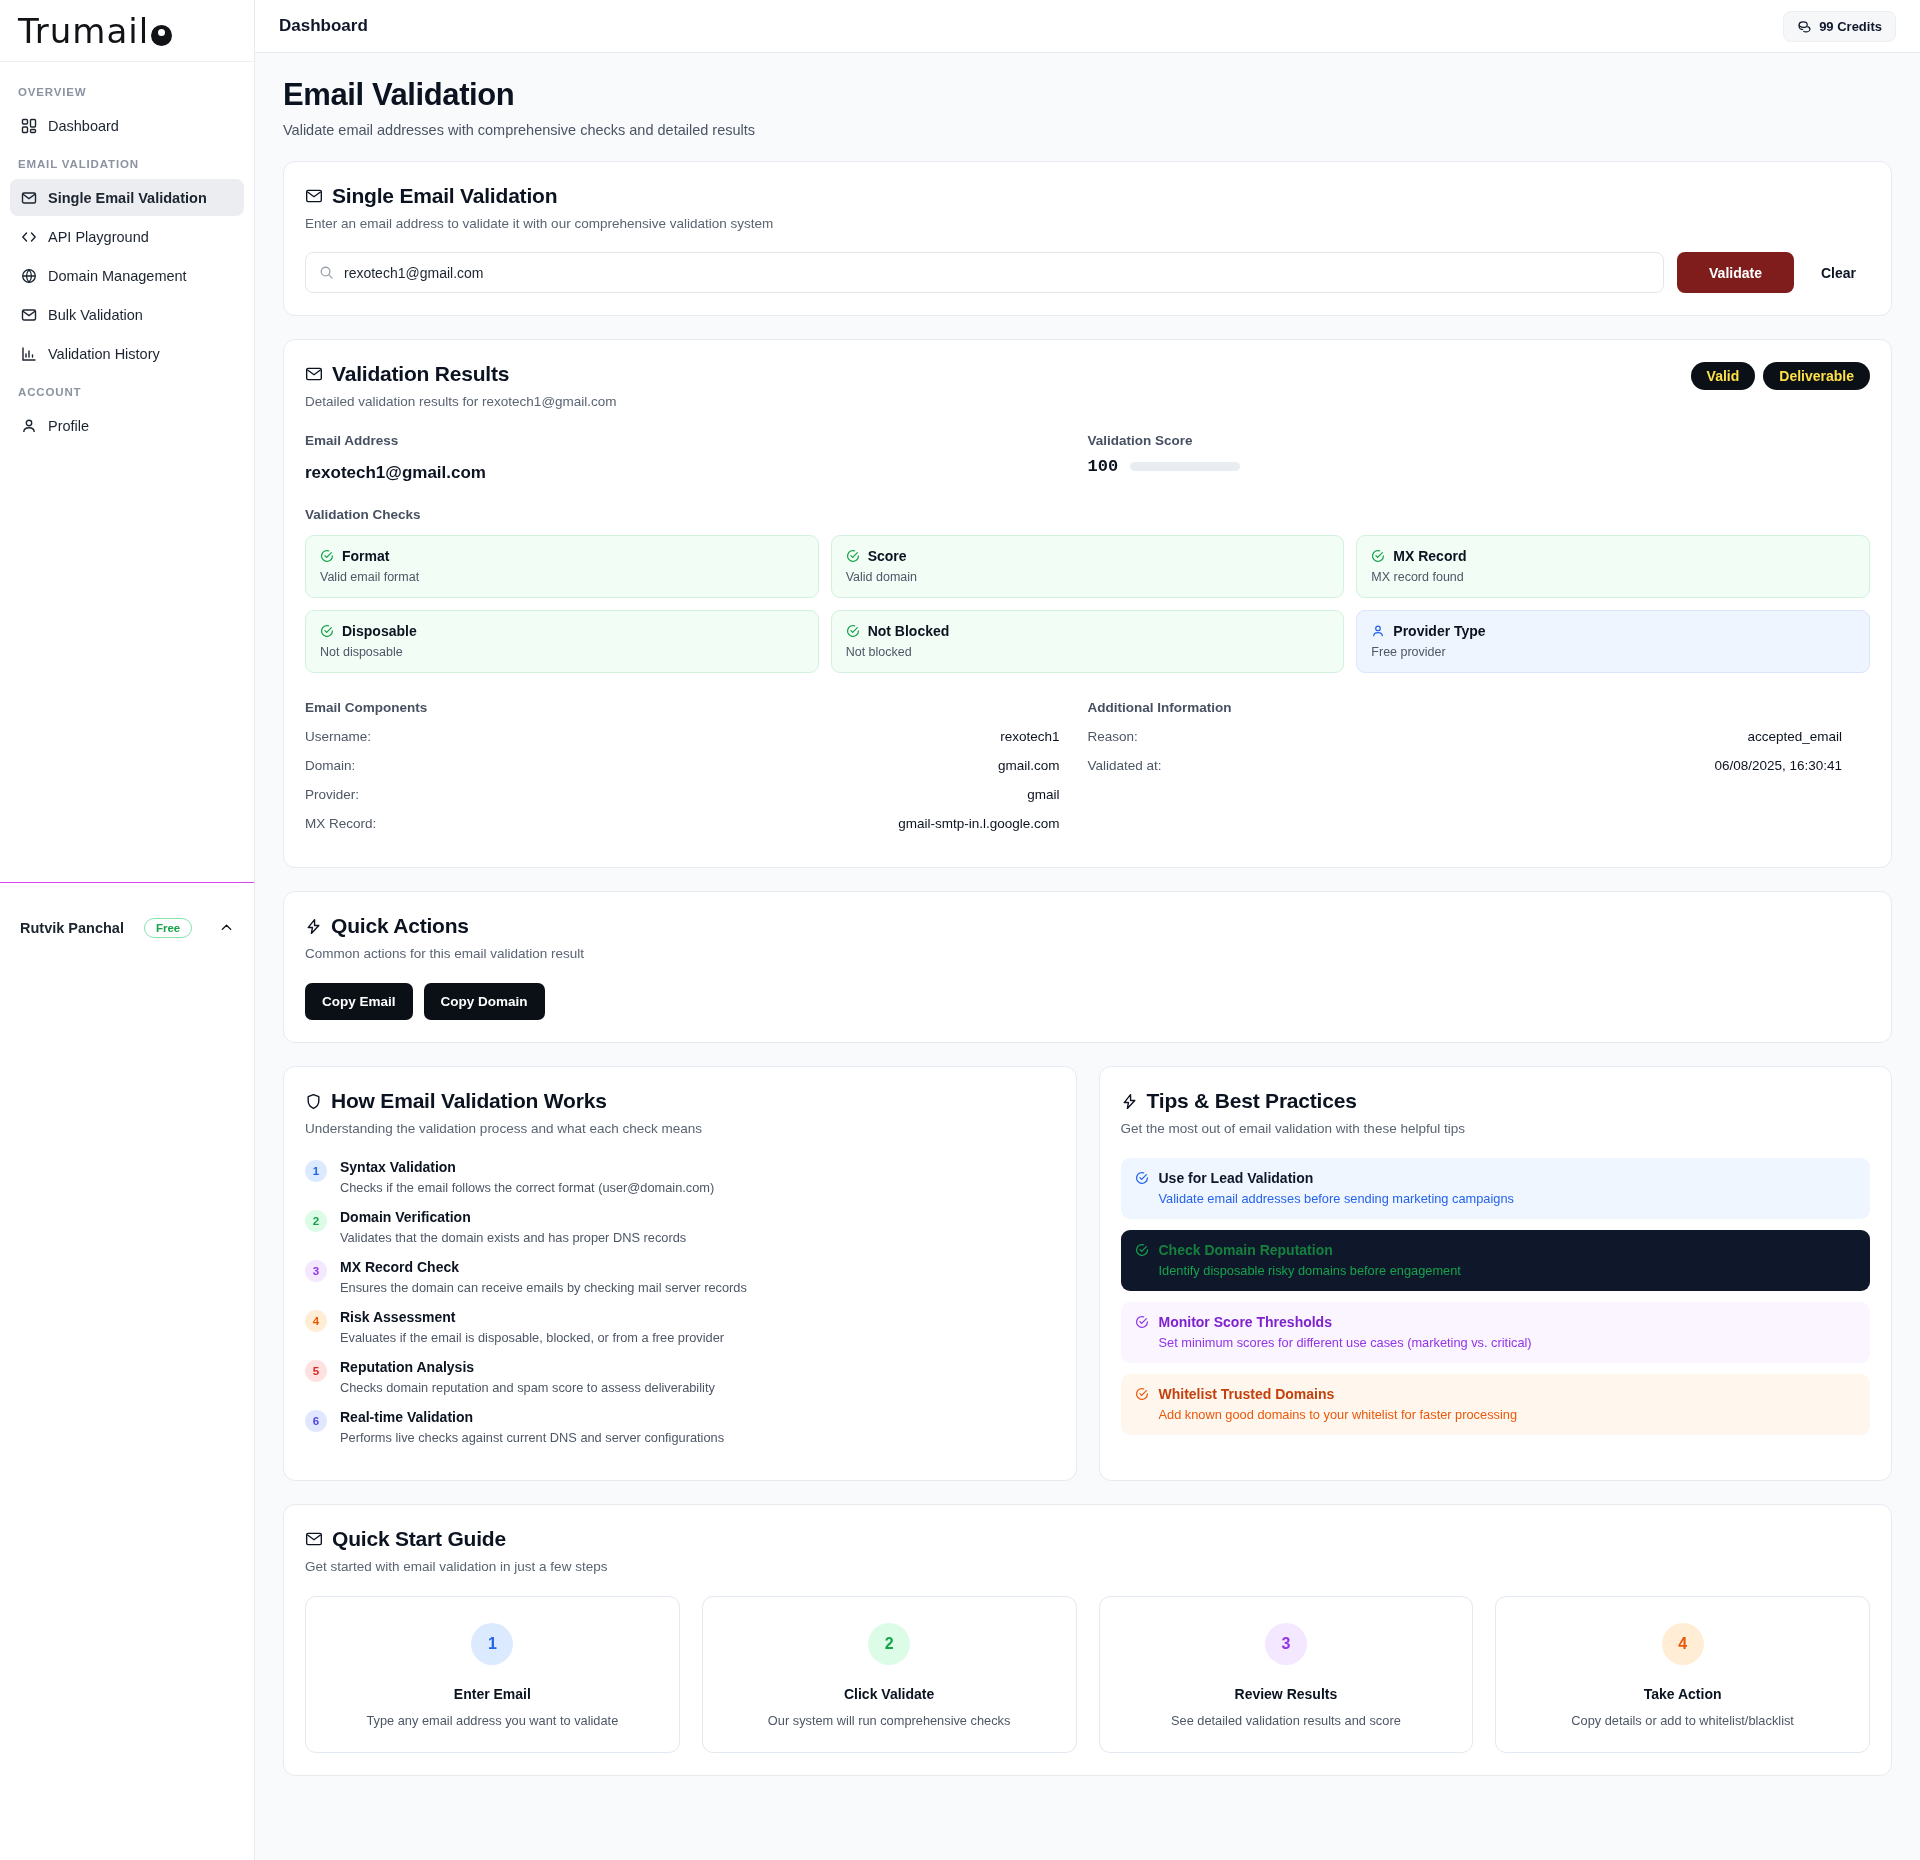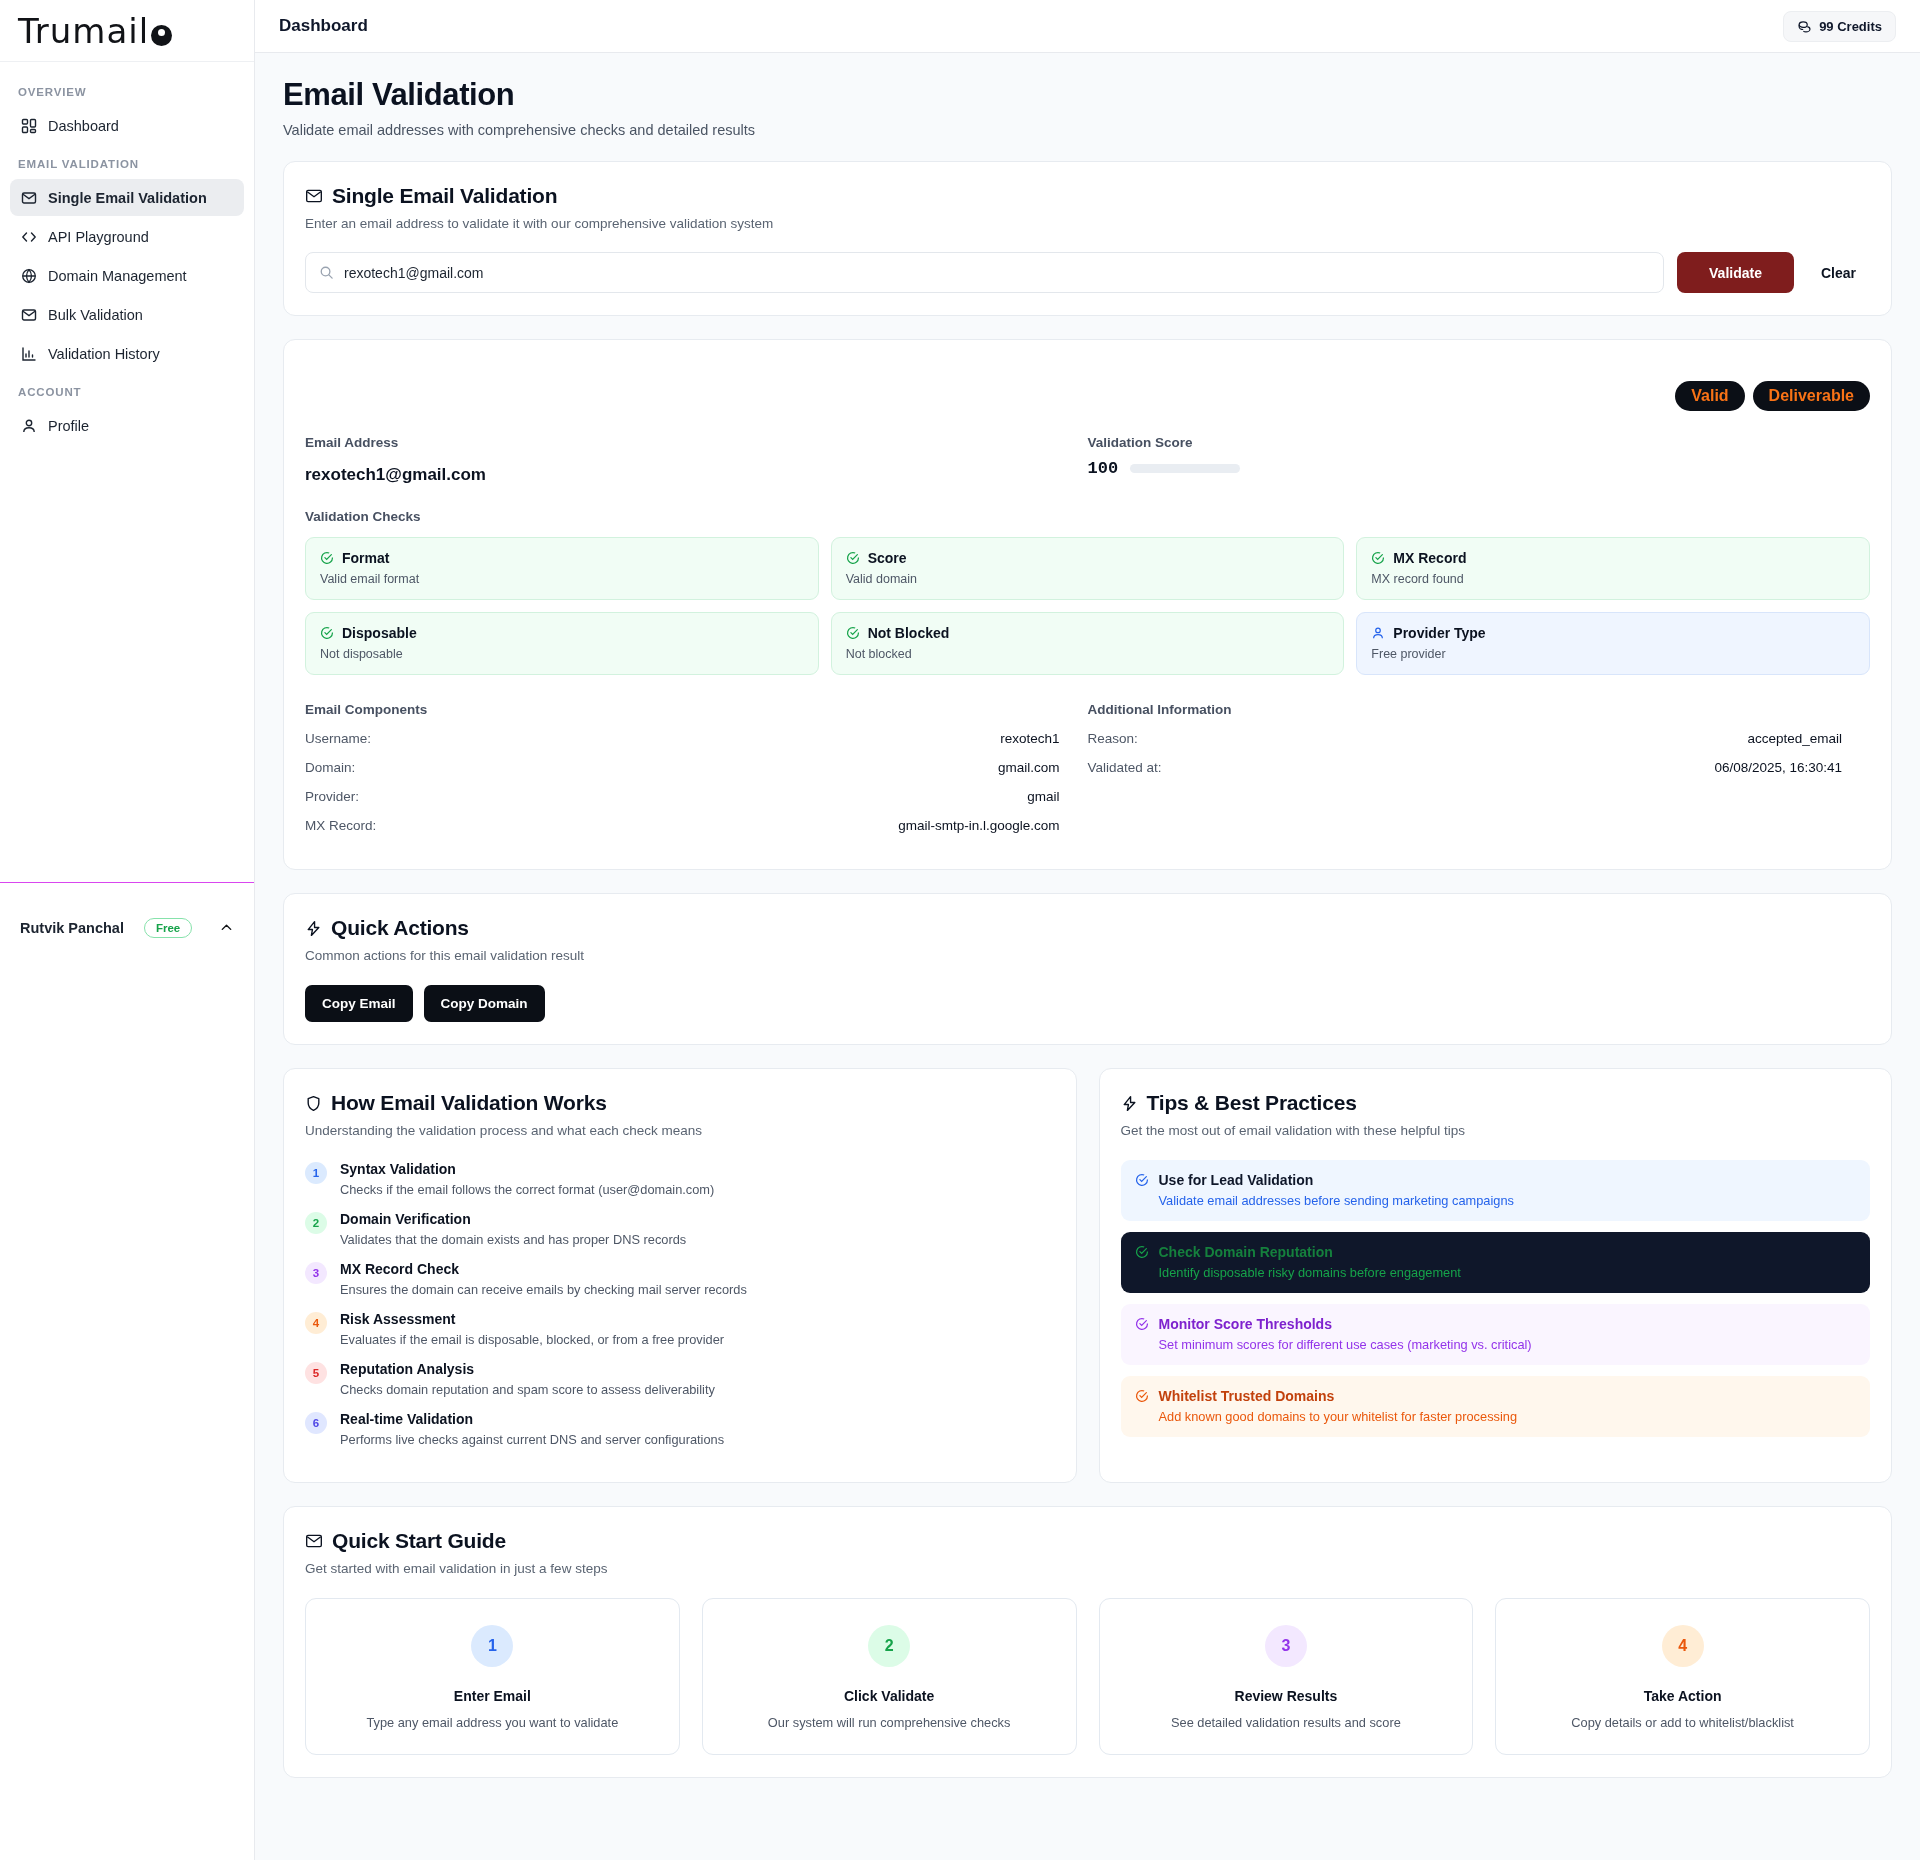--- a/index.html
+++ b/index.html
@@ -185,26 +185,25 @@
     color: #0b1220;
     cursor: pointer;
     padding: 0 14px;
     height: 41px;
     font-family: "Liberation Sans", sans-serif;
   }
 
   .badges { margin-left: auto; display: flex; gap: 8px; align-items: center; }
   .pill {
     background: #0b0f16;
-    color: #f97316;
+    color: #fde047;
     border-radius: 999px;
-    font-size: 16px;
+    font-size: 14px;
     font-weight: 700;
     padding: 6px 16px;
-    margin-top: 19px;
   }
 
   .two-col { display: flex; margin-top: 24px; }
   .col { width: 50%; padding-right: 24px; }
   .field-label { font-size: 13.5px; font-weight: 600; color: #475061; }
   .field-value { font-size: 17px; font-weight: 700; color: #0b1220; margin-top: 15px; }
   .score-row { display: flex; align-items: center; gap: 12px; margin-top: 9px; font-family: Liberation Mono, monospace; }
   .score-num { font-size: 17px; font-weight: 700; color: #0b1220; }
   .score-track { width: 110px; height: 9px; border-radius: 999px; background: #e9edf2; overflow: hidden; }
   .score-fill { height: 100%; background: #22c55e; border-radius: 999px; }
@@ -422,20 +421,32 @@
             </span>
             <span class="val">rexotech1@gmail.com</span>
           </div>
           <button class="btn-dark">Validate</button>
           <button class="btn-ghost">Clear</button>
         </div>
       </section>
 
       <section class="card">
         <div class="card-head">
+          <div>
+            <div class="card-title">
+              <span>
+                <svg width="18" height="18" viewBox="0 0 16 16" fill="none" stroke="#0b1220" stroke-width="1.2">
+                    <rect x="1.5" y="3" width="13" height="10" rx="1.2"></rect>
+                    <path d="M2 4.2l6 4.4 6-4.4"></path>
+                  </svg>
+              </span>
+              <span>Validation Results</span>
+            </div>
+            <div class="card-sub">Detailed validation results for rexotech1@gmail.com</div>
+          </div>
           <div class="badges">
             <span class="pill">Valid</span>
             <span class="pill">Deliverable</span>
           </div>
         </div>
 
         <div class="two-col">
           <div class="col">
             <div class="field-label">Email Address</div>
             <div class="field-value">rexotech1@gmail.com</div>

